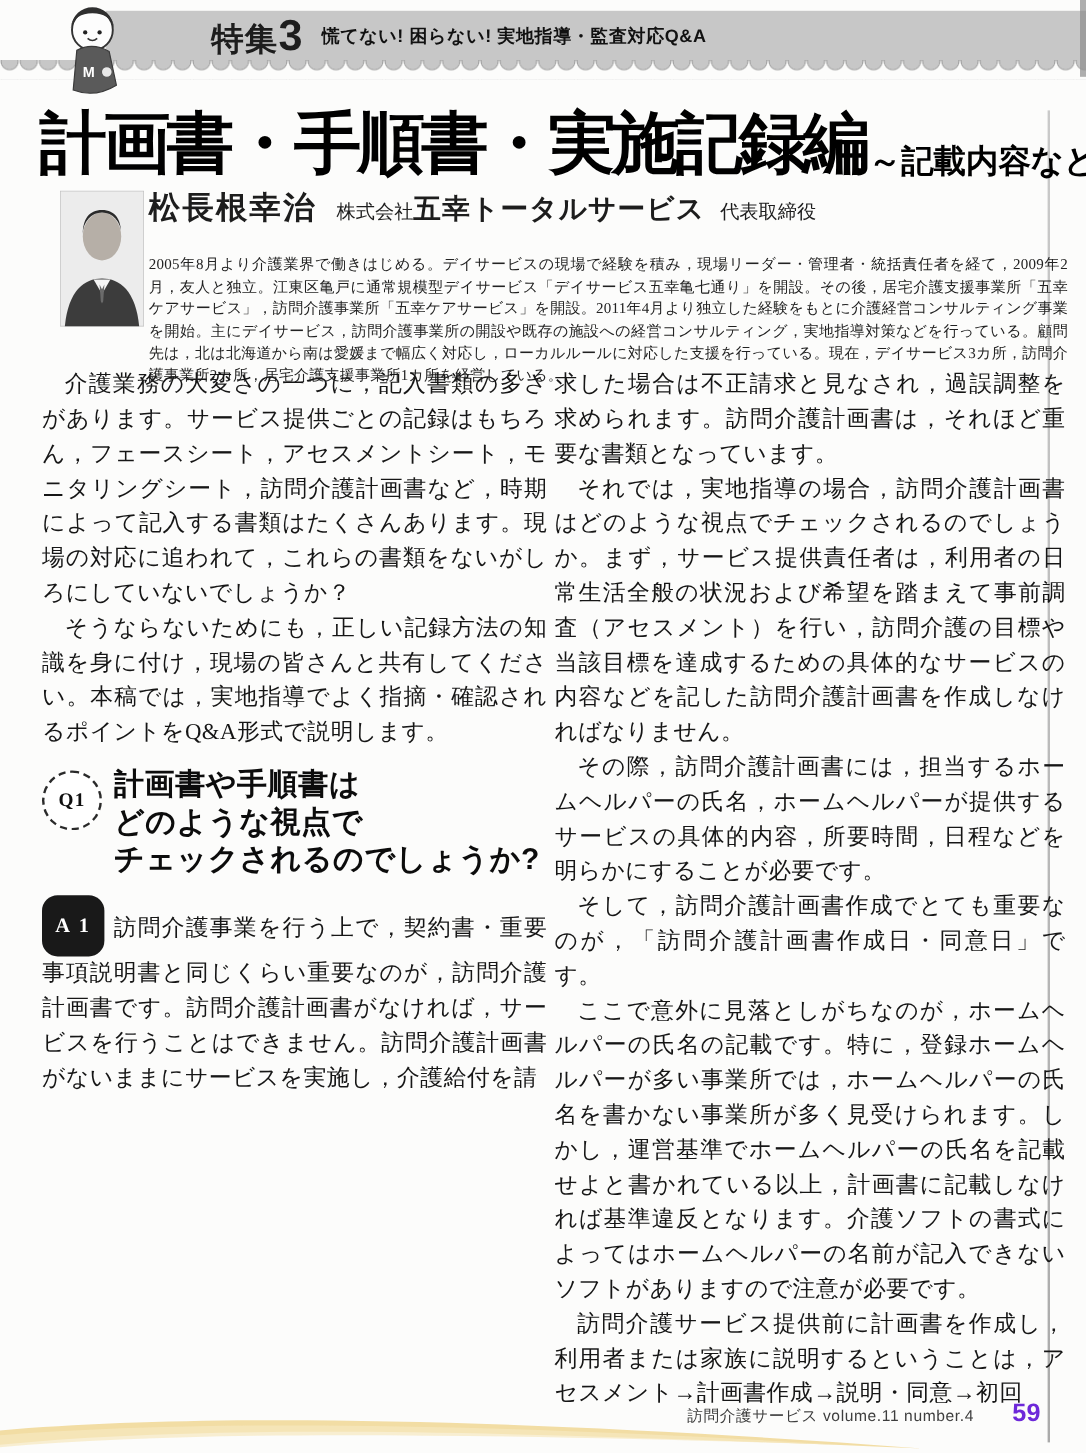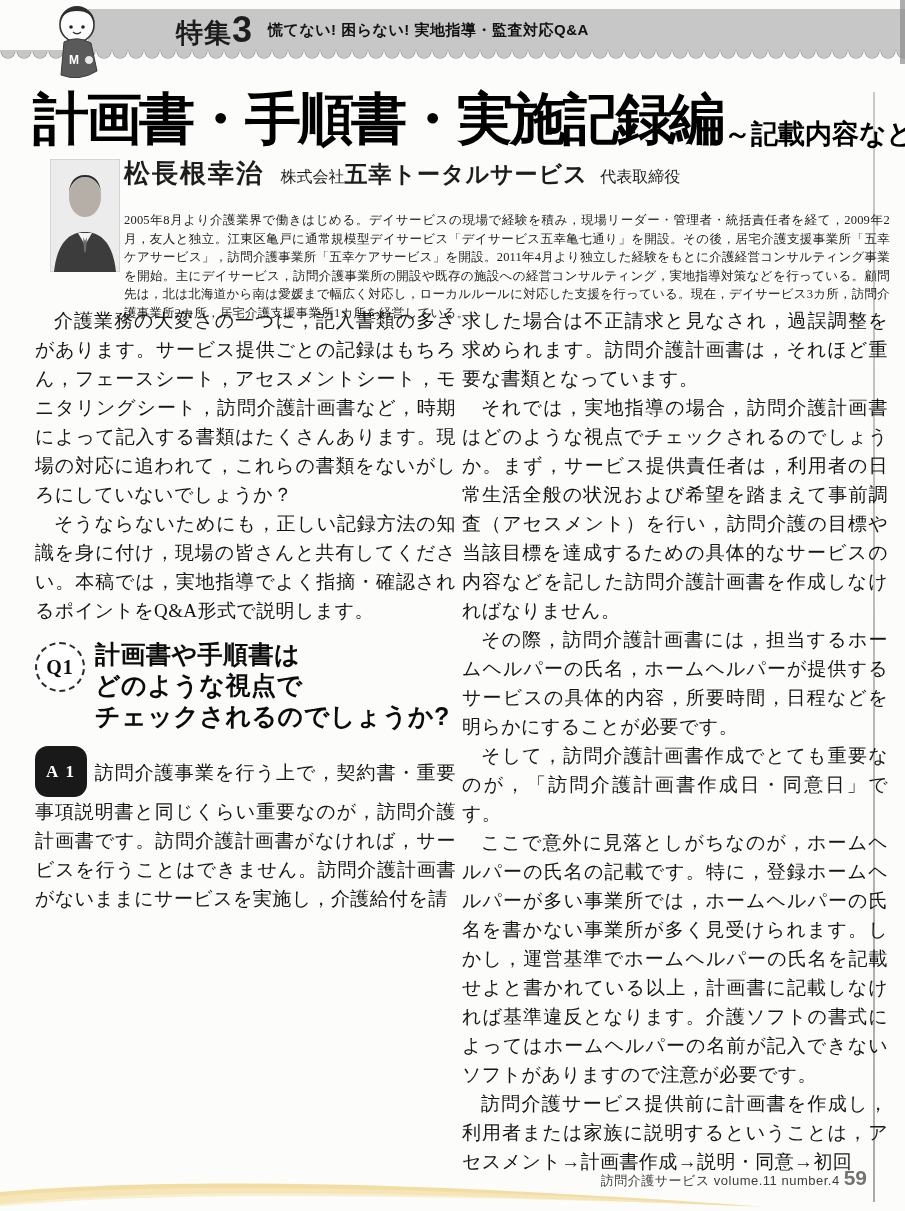--- a/index.html
+++ b/index.html
@@ -65,40 +65,40 @@
   .col-right { left:462px; width:426px; }
   .p { margin:0; text-indent:1em; }
   .p.noindent { text-indent:0; }
 
   
   .qblock { position:relative; margin-top:14px; margin-bottom:14px; padding-left:60px; min-height:56px; }
   .qcircle {
     position:absolute; left:0; top:3px; width:50px; height:50px;
     border:2.5px dashed #2a2a2a; border-radius:50%;
     display:flex; align-items:center; justify-content:center;
-    font-family:"Liberation Serif",serif; font-weight:bold; font-size:20px;
+    font-family:"Liberation Serif",serif; font-weight:bold; font-size:16px;
     color:#0f0f0f; background:#fff; box-sizing:border-box; letter-spacing:1px;
   }
   .qline {
     font-family:"Liberation Sans",sans-serif; font-weight:bold;
     font-size:25px; line-height:31px; color:#0c0c0c; letter-spacing:0.5px;
   }
 
   
   .abadge {
     display:inline-block; background:#191919; color:#fff;
     font-family:"Liberation Serif",serif; font-weight:bold; font-size:17px;
     line-height:23px; padding:14px 11px; border-radius:13px; margin-right:7px;
     letter-spacing:2px; vertical-align:2px; text-indent:0;
   }
 
   
-  .footer { position:absolute; top:1166px; right:38px; display:flex; align-items:baseline; gap:4px; }
+  .footer { position:absolute; top:1166px; right:38px; display:flex; align-items:baseline; gap:32px; }
   .journal { font-family:"Liberation Sans",sans-serif; font-size:13px; color:#3d3d3d; letter-spacing:0.5px; }
-  .pagenum { font-family:"Liberation Sans",sans-serif; font-size:21px; font-weight:bold; color:#737373; }
+  .pagenum { font-family:"Liberation Sans",sans-serif; font-size:21px; font-weight:bold; color:#6d28d9; }
   .swoosh { position:absolute; left:0; top:1180px; width:770px; height:32px; }
 </style>
 </head>
 <body>
 
 <div class="page">
 
   <div class="band">
     <span class="tokushu">
       <span class="t-label">特集</span><span class="t-num">3</span>

